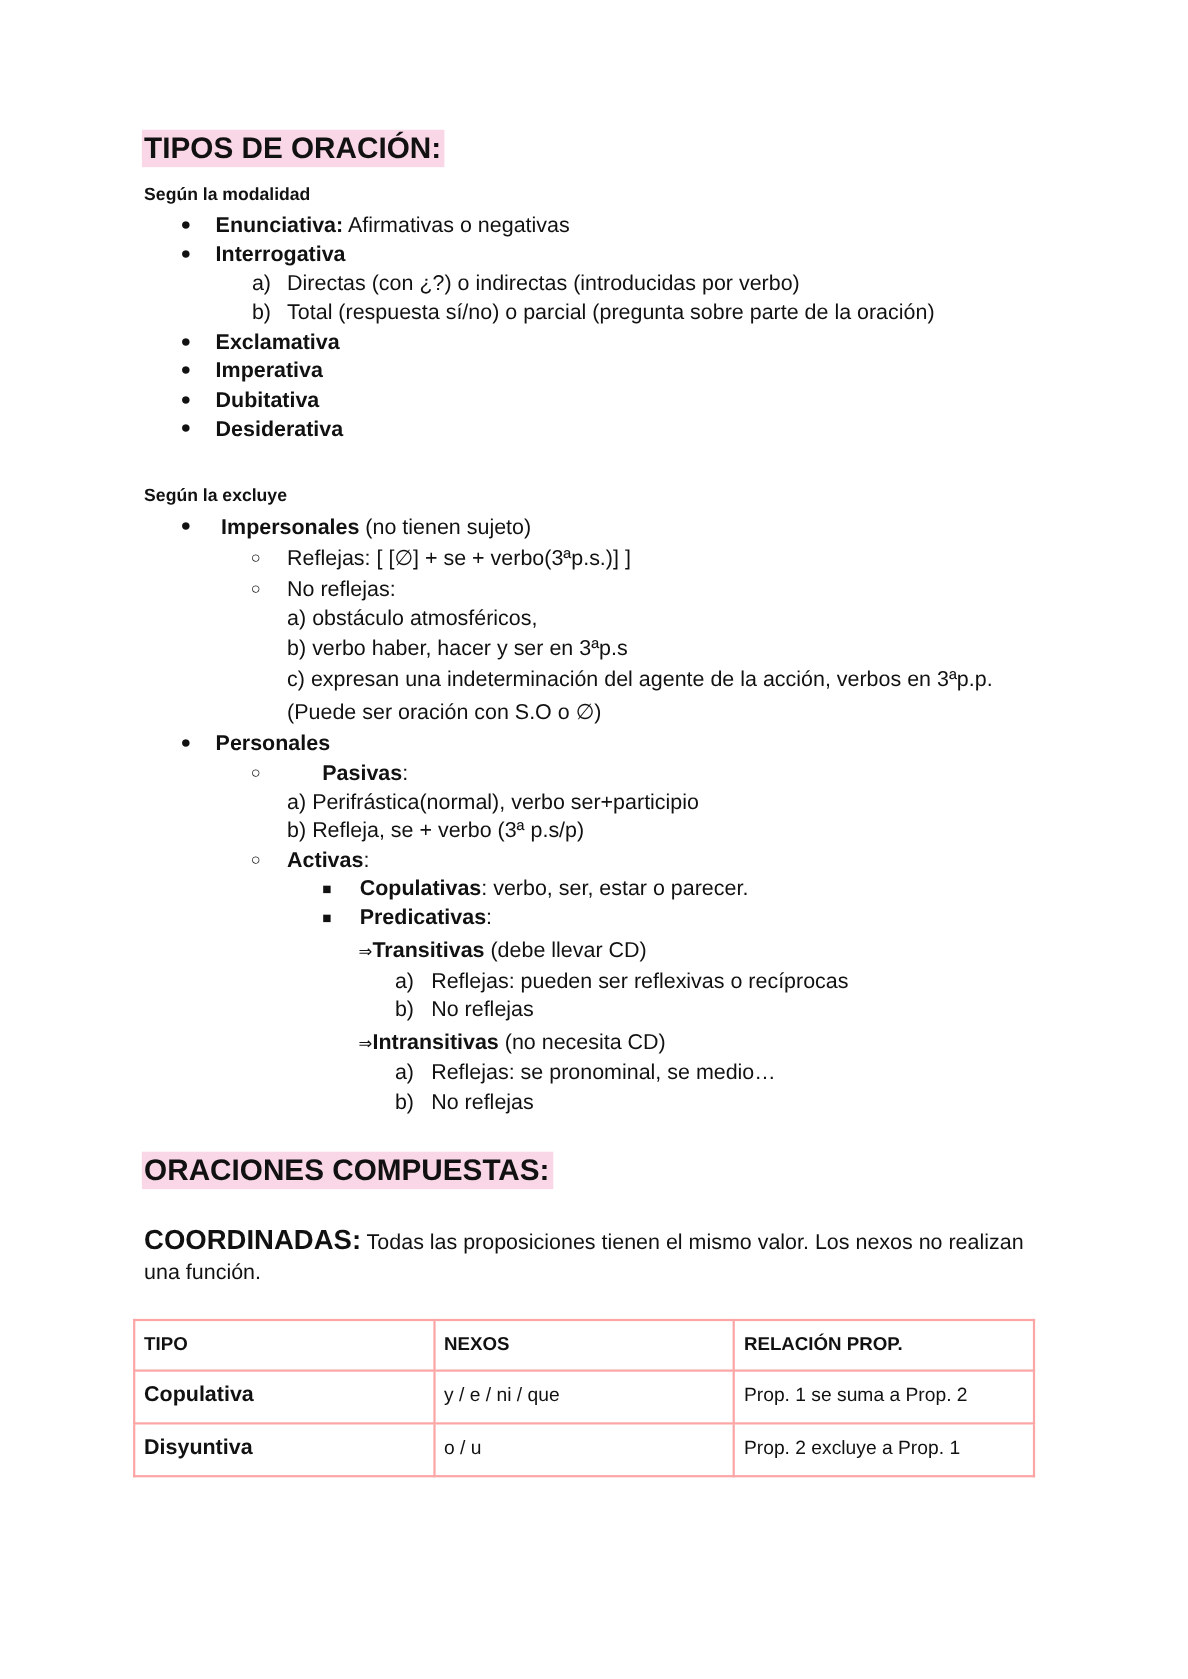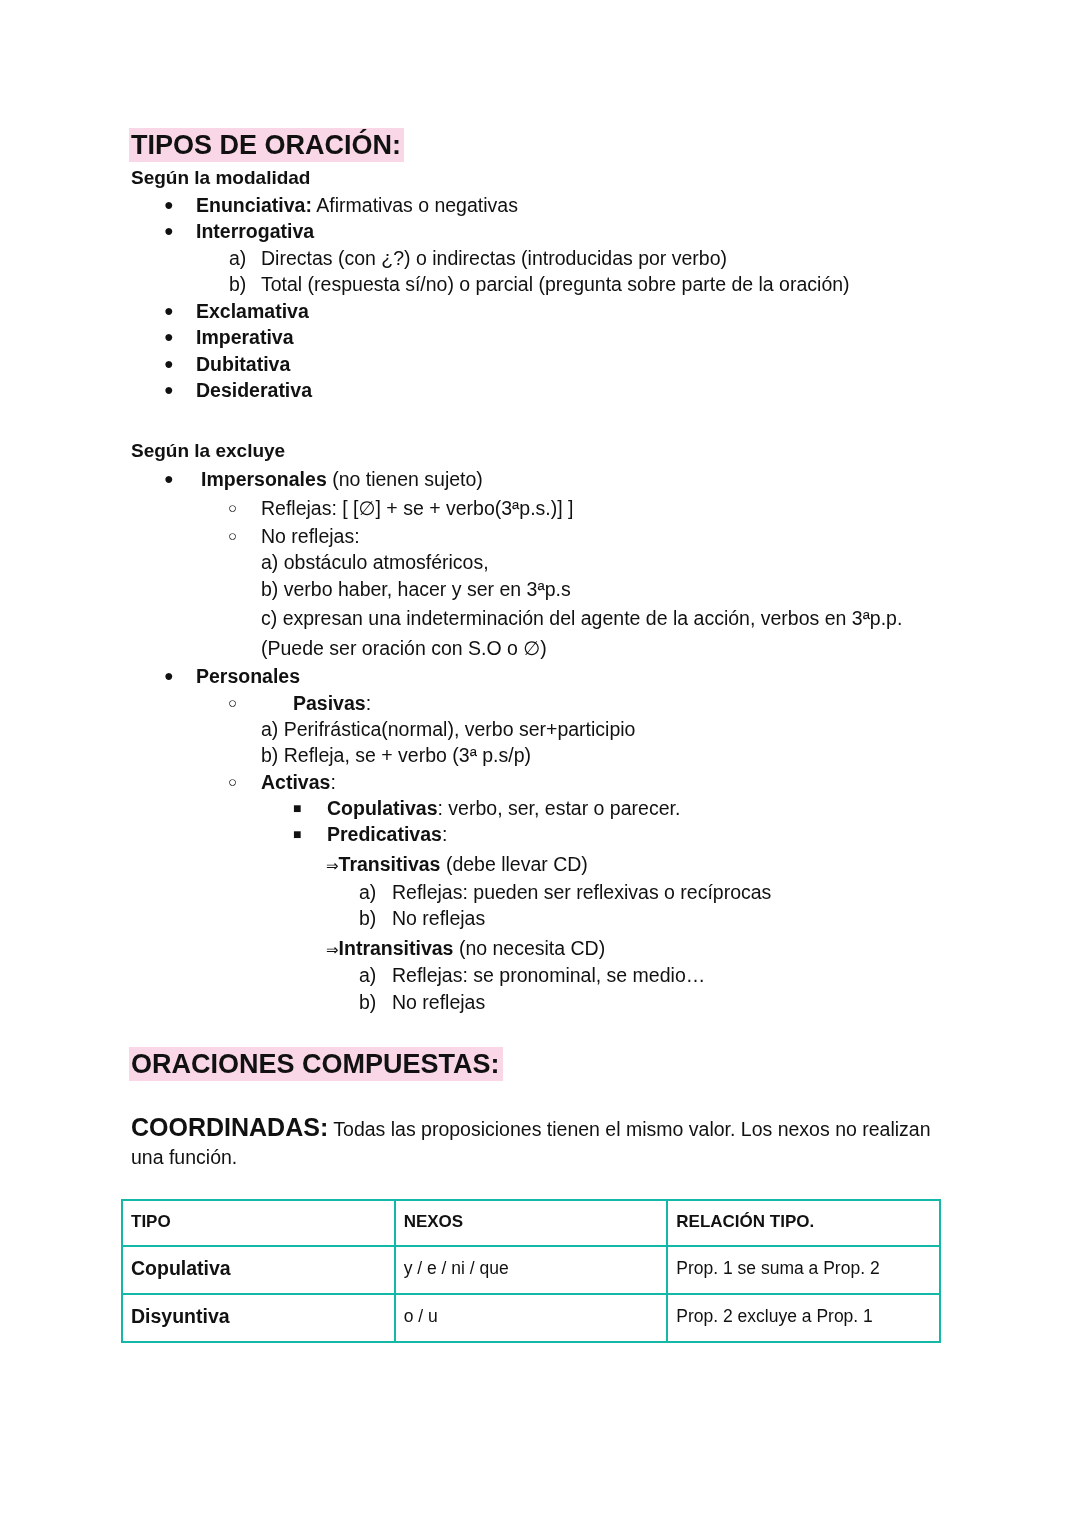--- a/index.html
+++ b/index.html
@@ -1,37 +1,37 @@
 <!DOCTYPE html>
 <html><head>
 <meta charset="utf-8">
 <style>
   html, body { margin: 0; padding: 0; background: #ffffff; }
   body { width: 1080px; height: 1526px; position: relative; overflow: hidden;
          font-family: "Liberation Sans", sans-serif; color: #111; }
   .abs { position: absolute; white-space: nowrap; }
   .h1 { font-size: 27px; font-weight: bold; background: #f9d7e6; padding: 0 3px 0 2px; line-height: 34px; }
-  .h2 { font-size: 19px; font-weight: bold; line-height: 28px; }
+  .h2 { font-size: 16px; font-weight: bold; line-height: 28px; }
   .t { font-size: 19.5px; line-height: 26px; }
   .b { font-weight: bold; }
   .bullet { font-size: 16px; }
   .circle { font-size: 15px; }
   .square { font-size: 14px; }
   .coord-head { font-size: 25px; font-weight: bold; }
   table.coord { position: absolute; left: 121px; top: 1199px; width: 820px; border-collapse: collapse; table-layout: fixed; }
-  table.coord td { border: 2px solid #14b8a6; padding: 6px 8px; vertical-align: top; font-size: 17.5px; line-height: 22px; }
+  table.coord td { border: 2px solid #fca5a5; padding: 6px 8px; vertical-align: top; font-size: 17.5px; line-height: 22px; }
   table.coord tr.head td { font-weight: bold; height: 28px; padding-top: 10px; font-size: 17px; }
   table.coord td.tipo { font-weight: bold; font-size: 19.5px; }
   table.coord tr.r1 td, table.coord tr.r2 td { height: 30px; padding-top: 10px; }
   table.coord tr.r3 td { height: 46px; padding-top: 8px; }
 </style>
 </head>
 <body>
 
-<div class="abs h1" style="left:129px; top:128px;">TIPOS DE ORACIÓN:</div>
+<div class="abs h1" style="left:129px; top:118px;">TIPOS DE ORACIÓN:</div>
 <div class="abs h2" style="left:131px; top:164px;">Según la modalidad</div>
 
 <span class="abs bullet" style="left:164px; top:196px;">●</span>
 <div class="abs t" style="left:196px; top:192px;"><span class="b">Enunciativa:</span><span> Afirmativas o negativas</span></div>
 
 <span class="abs bullet" style="left:164px; top:222px;">●</span>
 <div class="abs t b" style="left:196px; top:218px;">Interrogativa</div>
 
 <span class="abs t" style="left:229px; top:245px;">a)</span>
 <span class="abs t" style="left:261px; top:245px;">Directas (con ¿?) o indirectas (introducidas por verbo)</span>
@@ -92,21 +92,21 @@
 <div class="abs h1" style="left:129px; top:1047px;">ORACIONES COMPUESTAS:</div>
 
 <div class="abs t" style="left:131px; top:1114px;"><span class="coord-head">COORDINADAS:</span><span> Todas las proposiciones tienen el mismo valor. Los nexos no realizan</span></div>
 <div class="abs t" style="left:131px; top:1144px;">una función.</div>
 
 <table class="coord">
   <tbody>
       <tr class="head">
     <td>TIPO</td>
     <td>NEXOS</td>
-    <td>RELACIÓN TIPO.</td>
+    <td>RELACIÓN PROP.</td>
   </tr>
   <tr class="r1">
     <td class="tipo">Copulativa</td>
     <td>y / e / ni / que</td>
     <td>Prop. 1 se suma a Prop. 2</td>
   </tr>
   <tr class="r2">
     <td class="tipo">Disyuntiva</td>
     <td>o / u</td>
     <td>Prop. 2 excluye a Prop. 1</td>

